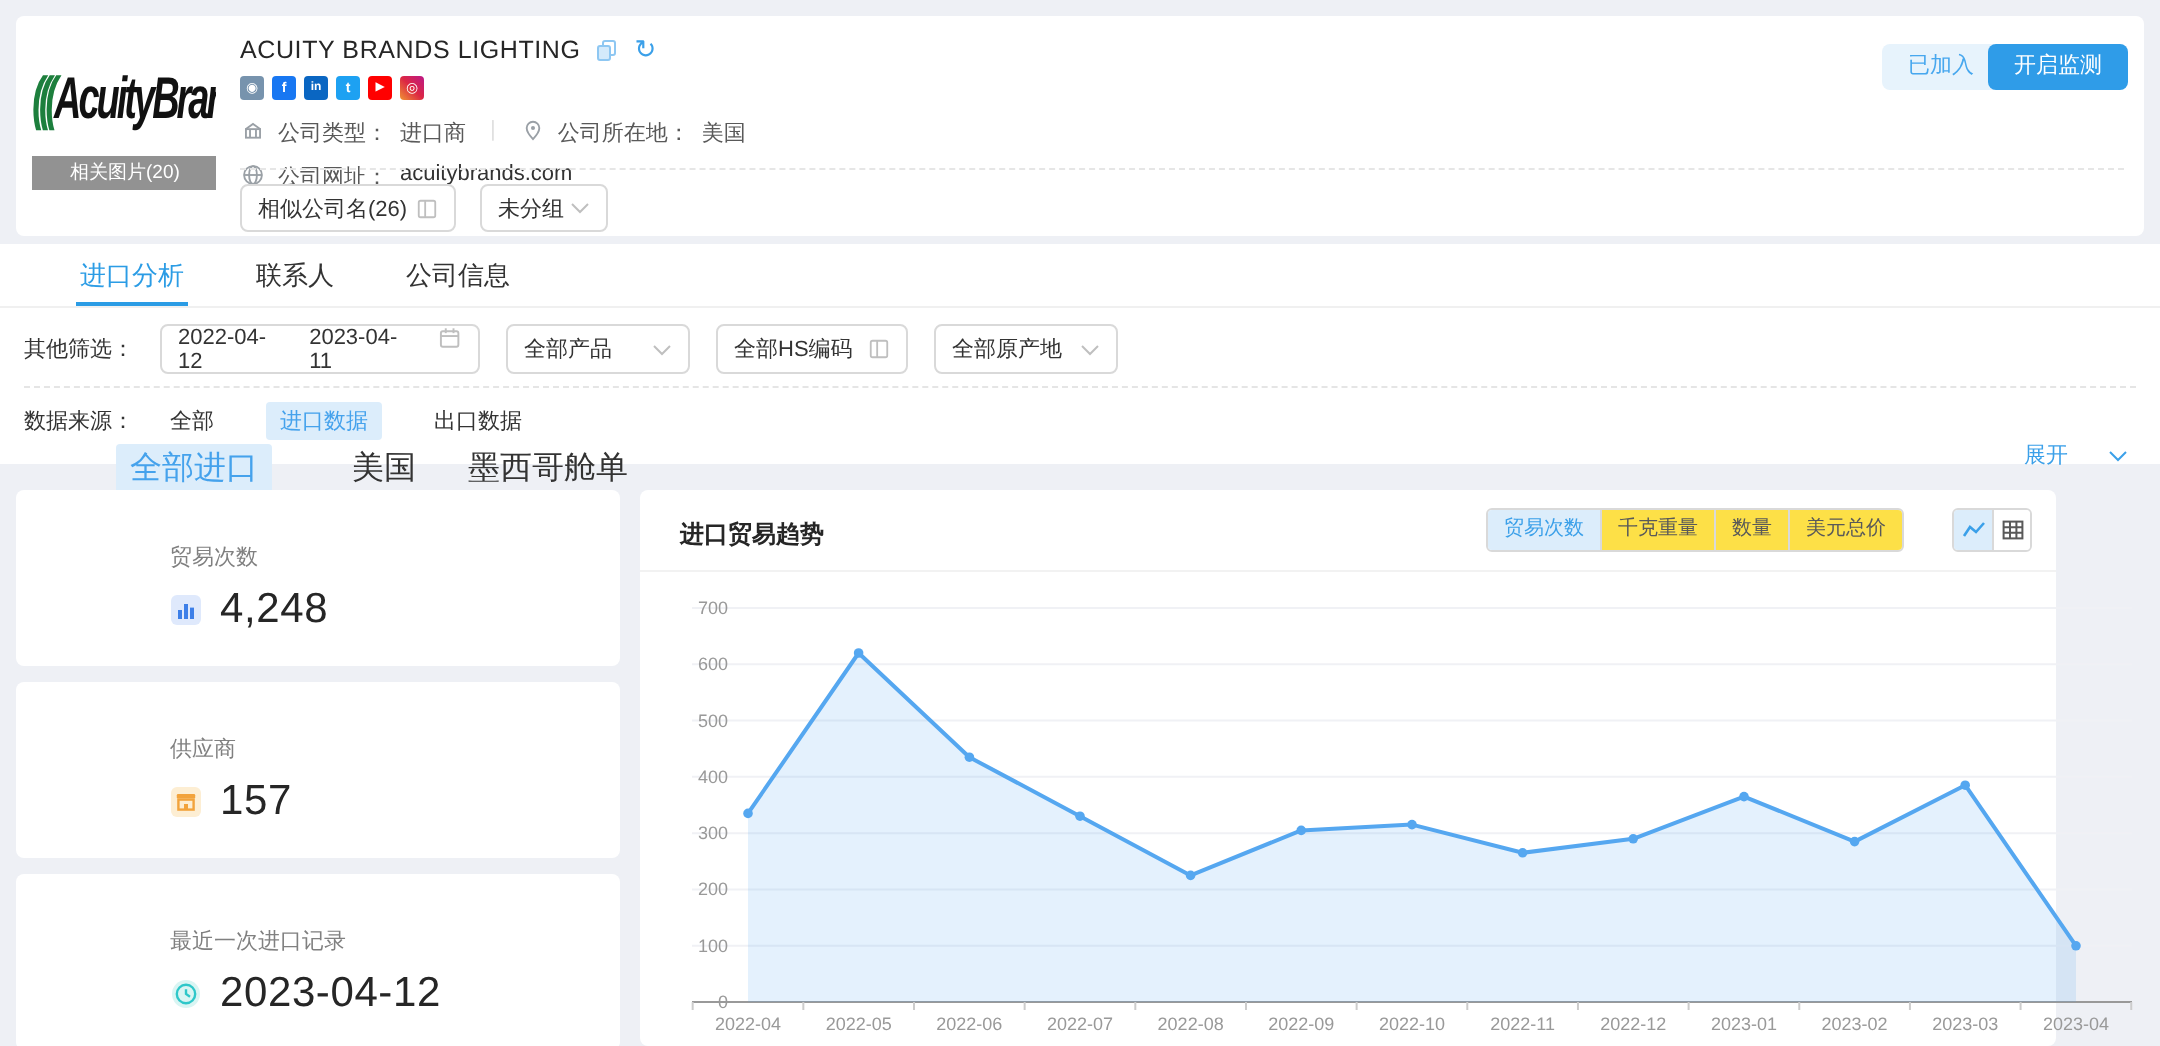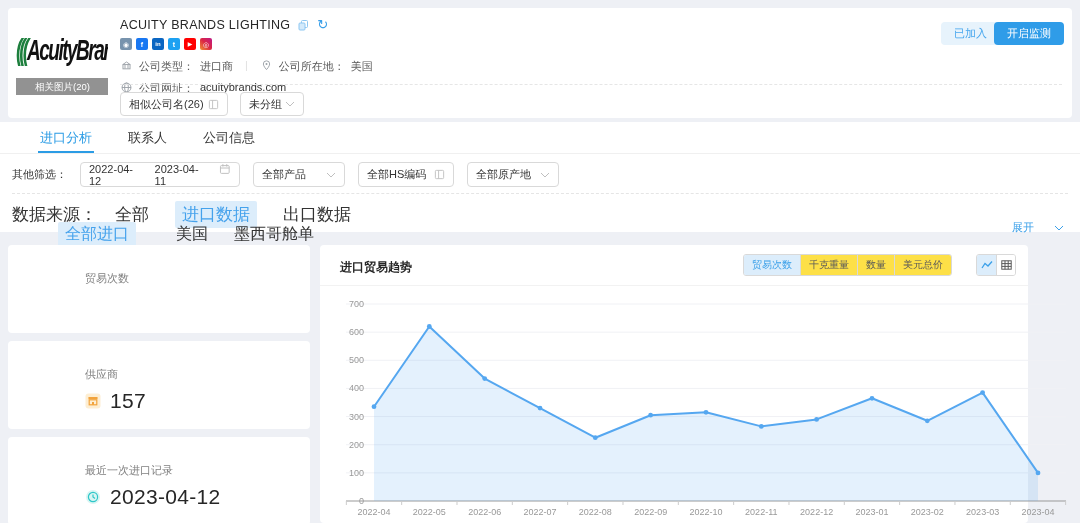--- a/index.html
+++ b/index.html
@@ -36,21 +36,21 @@
   
   .tabs-section { position:absolute; left:0; top:122px; width:1080px; height:110px; background:#fff; }
   .tab-row { height:32px; border-bottom:1px solid #f0f0f0; display:flex; gap:36px; padding-left:40px; }
   .tab { font-size:13px; color:#333; line-height:32px; position:relative; cursor:pointer; }
   .tab.active { color:#2b9ce5; }
   .tab.active::after { content:""; position:absolute; left:-2px; right:-2px; bottom:0; height:2px; background:#2b9ce5; }
   .filter-row { position:absolute; left:12px; top:40px; display:flex; align-items:center; gap:13px; font-size:11px; color:#333; }
   .date-box { width:160px; height:25px; border:1px solid #d9d9d9; border-radius:4px; display:flex; align-items:flex-start; padding:0 8px; gap:11px; background:#fff; cursor:pointer; }
   .sel { height:25px; border:1px solid #d9d9d9; border-radius:4px; display:flex; align-items:center; justify-content:space-between; padding:0 8px; background:#fff; cursor:pointer; }
   .dotted-div { position:absolute; left:12px; right:12px; top:71px; border-top:1px dashed #e5e5e5; }
-  .source-row { position:absolute; left:12px; top:79px; display:flex; align-items:center; font-size:17px; color:#333; }
+  .source-row { position:absolute; left:12px; top:79px; display:flex; align-items:center; font-size:11px; color:#333; }
   .source-row .lbl { margin-right:18px; }
   .opt { margin-right:26px; cursor:pointer; color:#333; }
   .chip { background:#dcedfb; color:#45a2ec; padding:2px 7px; border-radius:2px; }
   .scope-row { position:absolute; left:58px; top:100px; display:flex; align-items:center; font-size:16px; }
   .expand-link { position:absolute; right:16px; top:98px; display:flex; align-items:center; gap:20px; font-size:11px; color:#3ba0e9; cursor:pointer; }
 
   
   .stat-card { left:8px; width:302px; height:88px; }
   .stat-1 { top:245px; } .stat-2 { top:341px; } .stat-3 { top:437px; }
   .stat-inner { padding:26px 0 0 77px; }
@@ -209,20 +209,29 @@
     <span>展开</span>
     <svg width="10" height="6" viewBox="0 0 10 6">
         <polyline points="1,1 5,5 9,1" fill="none" stroke="#3ba0e9"></polyline>
       </svg>
   </div>
 </div>
 
 <div class="card stat-card stat-1">
   <div class="stat-inner">
     <div class="stat-label">贸易次数</div>
+    <div class="stat-value-row">
+      <svg width="16" height="16" viewBox="0 0 16 16">
+        <rect x="0.5" y="0.5" width="15" height="15" rx="3" fill="#dfe9fc"></rect>
+        <rect x="4" y="8" width="2" height="4.5" fill="#3d7fe8"></rect>
+        <rect x="7" y="5" width="2" height="7.5" fill="#3d7fe8"></rect>
+        <rect x="10" y="6.8" width="2" height="5.7" fill="#3d7fe8"></rect>
+      </svg>
+      <span class="stat-value">4,248</span>
+    </div>
   </div>
 </div>
 
 <div class="card stat-card stat-2">
   <div class="stat-inner">
     <div class="stat-label">供应商</div>
     <div class="stat-value-row">
       <svg width="16" height="16" viewBox="0 0 16 16">
         <rect x="0.5" y="0.5" width="15" height="15" rx="3" fill="#fdeed3"></rect>
         <rect x="3.4" y="4" width="9.2" height="2.2" rx="0.6" fill="#f2a33c"></rect>

